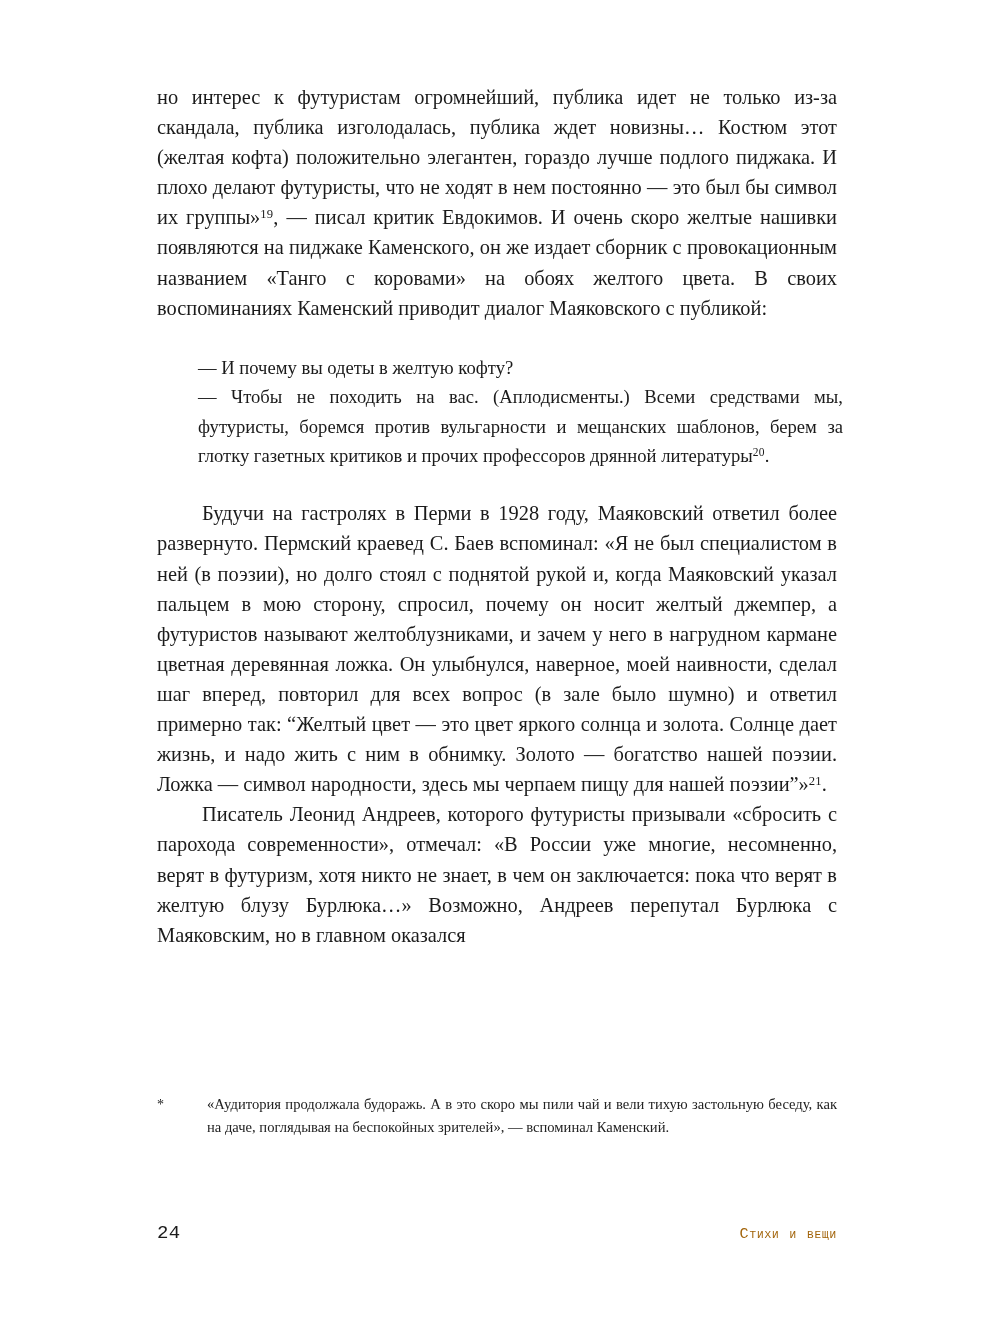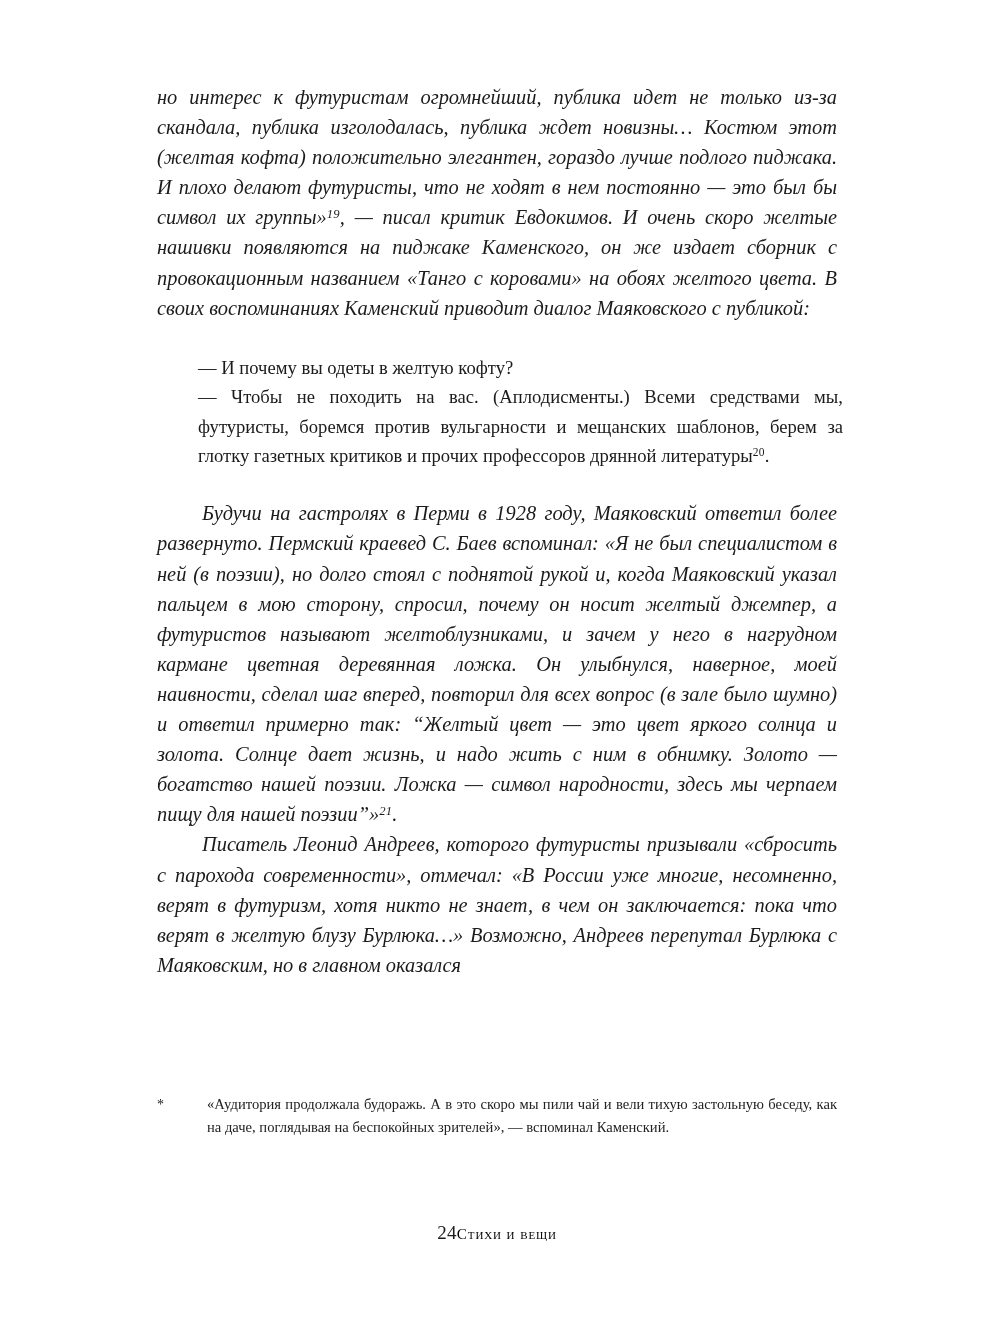--- a/index.html
+++ b/index.html
@@ -36,21 +36,20 @@
   }
 
   p.body-par {
     margin: 0;
     font-size: 20.4px;
     line-height: 30.1px;
     text-align: justify;
     text-justify: inter-word;
     hyphens: manual;
     color: #1b1b1b;
-    font-style: italic;
   }
   p.body-par.indented {
     text-indent: 45px;
   }
 
   
   .quote {
     margin: 30px 0 0 16px;
     padding: 0;
     width: 645px;
@@ -107,31 +106,32 @@
     text-align: justify;
   }
 
   
   .footer {
     position: absolute;
     left: 157px;
     top: 1222px;
     width: 680px;
     display: flex;
-    justify-content: center;
+    justify-content: space-between;
     align-items: baseline;
+    font-family: Liberation Mono, monospace;
   }
   .folio {
     font-size: 19px;
     color: #1b1b1b;
     letter-spacing: 0.3px;
   }
   .runhead {
     font-size: 15.2px;
-    color: #000000;
+    color: #a16207;
     font-variant: small-caps;
     letter-spacing: 0.9px;
   }
 </style>
 </head>
 <body>
 
 <div class="page">
 
   <div class="textblock">

